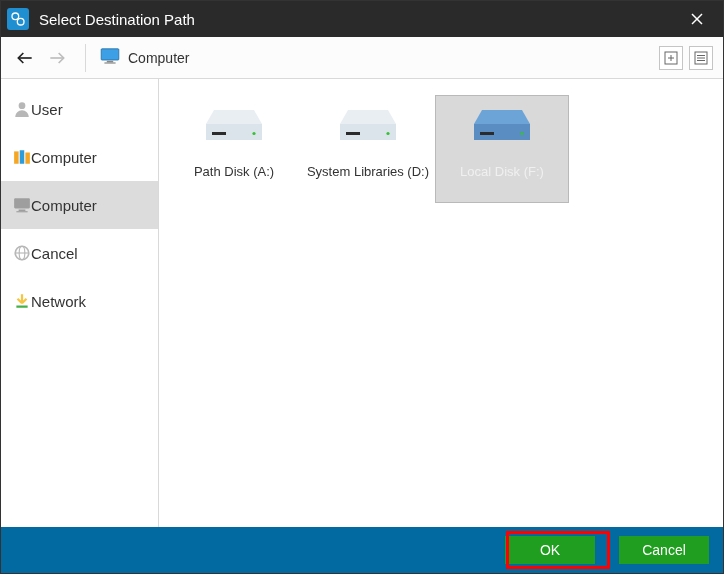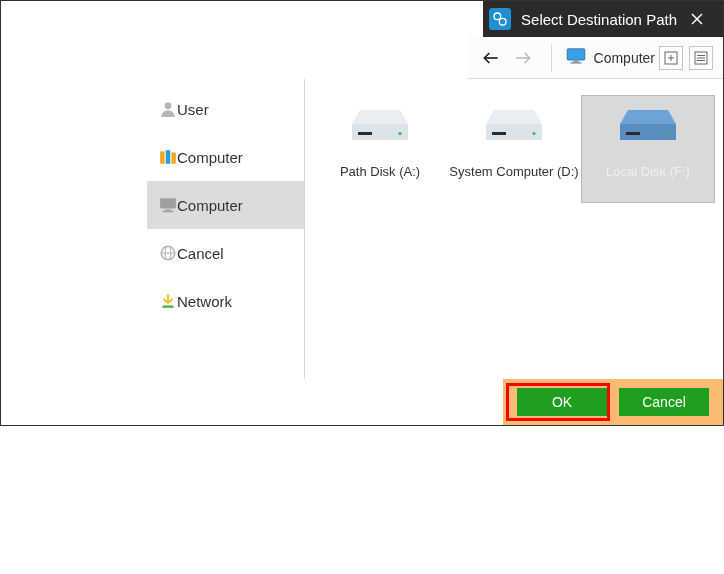--- a/index.html
+++ b/index.html
@@ -1,17 +1,17 @@
 <!DOCTYPE html>
 <html><head>
 <meta charset="utf-8">
 <style>
   * { box-sizing: border-box; margin: 0; padding: 0; font-family: "Segoe UI", Arial, sans-serif; }
   body { background: #fff; width: 724px; height: 574px; overflow: hidden; }
-  .window { width: 724px; height: 426px; border: 1px solid #333; display: flex; flex-direction: column; align-items: flex-end; }
+  .window { width: 724px; height: 574px; border: 1px solid #333; display: flex; flex-direction: column; }
   .titlebar { background: #2a2a2a; color: #fff; height: 36px; display: flex; align-items: center; padding: 0 6px 0 6px; }
   .titlebar .app-icon { width: 22px; height: 22px; background: #1f8fd1; border-radius: 3px; margin-right: 10px; display: flex; align-items: center; justify-content: center; }
   .titlebar .app-icon svg { width: 16px; height: 16px; }
   .titlebar .title { font-size: 15px; flex: 1; }
   .titlebar .close { width: 40px; height: 36px; display: flex; align-items: center; justify-content: center; cursor: pointer; }
   .titlebar .close svg { width: 12px; height: 12px; stroke: #fff; stroke-width: 1.5; }
   .toolbar { height: 42px; border-bottom: 1px solid #d9d9d9; display: flex; align-items: center; padding: 0 10px; gap: 4px; background: #fcfcfc; }
   .nav-btn { width: 28px; height: 28px; display: flex; align-items: center; justify-content: center; cursor: pointer; }
   .nav-btn svg { width: 20px; height: 20px; }
   .nav-btn.disabled svg { stroke: #bdbdbd; }
@@ -26,21 +26,21 @@
   .sidebar { width: 158px; border-right: 1px solid #d9d9d9; padding-top: 6px; background: #fff; }
   .side-item { height: 48px; display: flex; align-items: center; padding: 0 12px; font-size: 15px; color: #333; cursor: pointer; }
   .side-item.selected { background: #dcdcdc; }
   .side-item .sicon { width: 18px; height: 18px; display: flex; align-items: center; justify-content: center; }
   .content { flex: 1; padding: 16px 8px; display: flex; flex-wrap: wrap; align-content: flex-start; overflow: auto; }
   .drive { width: 134px; height: 108px; display: flex; flex-direction: column; align-items: center; justify-content: flex-start; padding-top: 10px; cursor: pointer; border: 1px solid transparent; }
   .drive.selected { background: #d9d9d9; border: 1px solid #b9b9b9; }
   .drive .dicon { width: 56px; height: 42px; margin-bottom: 16px; }
   .drive .dlabel { font-size: 13px; text-align: center; color: #333; }
   .drive.selected .dlabel { color: #f0f0f0; }
-  .footer { height: 46px; background: #fdba74; display: flex; align-items: center; justify-content: flex-end; padding: 16px 14px; gap: 12px; position: relative; }
+  .footer { height: 46px; background: #0369a1; display: flex; align-items: center; justify-content: flex-end; padding: 16px 14px; gap: 24px; position: relative; }
   .btn { width: 90px; height: 28px; border: none; color: #fff; font-size: 14px; cursor: pointer; }
   .btn.ok { background: #1f9e1f; }
   .btn.cancel { background: #1f9e1f; }
   .highlight { position: absolute; border: 3px solid #ff0000; pointer-events: none; }
   
   .disk-top { fill: #e8eef2; }
   .disk-top.blue { fill: #6ca4d8; }
   .disk-front { fill: #dbe4ea; }
   .disk-front.blue { fill: #5a8dc2; }
 </style>
@@ -171,21 +171,21 @@
   </svg></div>
     <div class="dlabel">Path Disk (A:)</div>
         </div>
         <div class="drive">
           <div class="dicon"><svg viewBox="0 0 56 42">
     <polygon class="disk-top " points="8,4 48,4 56,18 0,18"></polygon>
     <rect class="disk-front " x="0" y="18" width="56" height="16"></rect>
     <rect x="6" y="26" width="14" height="3" fill="#2b2b2b"></rect>
     <circle cx="48" cy="27.5" r="1.6" fill="#35c035"></circle>
   </svg></div>
-    <div class="dlabel">System Computer (D:)</div>
+    <div class="dlabel">System Libraries (D:)</div>
         </div>
         <div class="drive selected">
           <div class="dicon"><svg viewBox="0 0 56 42">
     <polygon class="disk-top blue" points="8,4 48,4 56,18 0,18"></polygon>
     <rect class="disk-front blue" x="0" y="18" width="56" height="16"></rect>
     <rect x="6" y="26" width="14" height="3" fill="#2b2b2b"></rect>
     <circle cx="48" cy="27.5" r="1.6" fill="#35c035"></circle>
   </svg></div>
     <div class="dlabel">Local Disk (F:)</div>
         </div>

